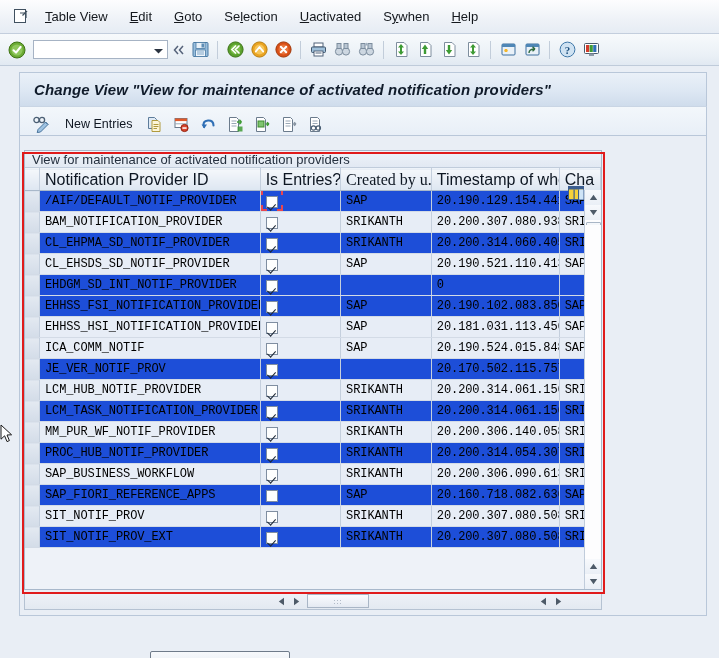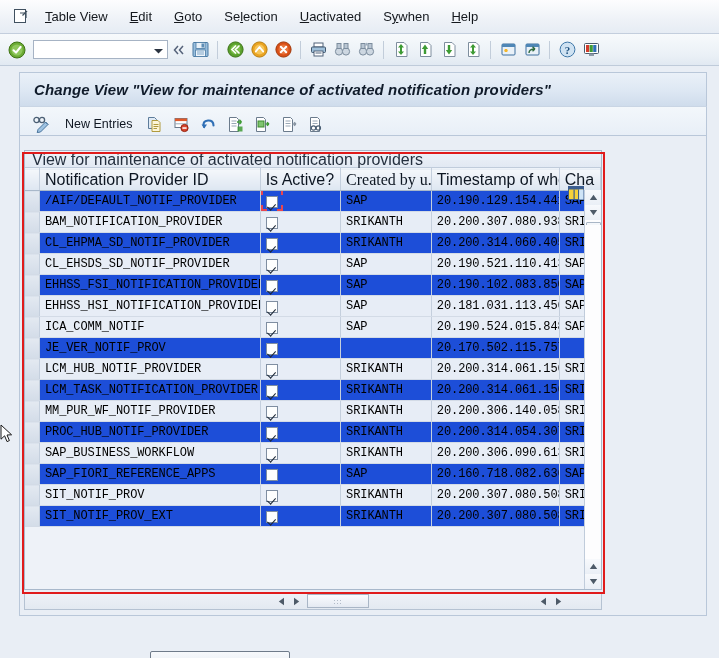--- a/index.html
+++ b/index.html
@@ -97,21 +97,21 @@
 
   
   .tablewrap{
     position:absolute; left:24px; top:150px; width:578px; height:440px;
     background:#e6ecf4;
     border:1px solid #a8b8cb;
   }
   .grid-title{
     height:17px; line-height:17px;
     background:linear-gradient(#eef3f9,#e2e9f3);
-    font-size:16px; color:#25303f; padding-left:7px;
+    font-size:13px; color:#25303f; padding-left:7px;
     border-bottom:1px solid #c0ccdb;
   }
   .grid{
     position:relative; width:100%; height:calc(100% - 17px);
     background:#eef2f8; overflow:hidden;
   }
 
   table.tbl{ border-collapse:collapse; table-layout:fixed; width:576px; }
   table.tbl th, table.tbl td{
     border-right:1px solid #c4cfdd;
@@ -456,21 +456,21 @@
 <div class="content"></div>
 
 <div class="tablewrap">
   <div class="grid-title">View for maintenance of activated notification providers</div>
   <div class="grid">
     <table class="tbl">
       <thead>
         <tr>
           <th class="col-sel"></th>
           <th class="col-id">Notification Provider ID</th>
-          <th class="col-act">Is Active?</th>
+          <th class="col-act">Is Entries?</th>
           <th class="col-by">Created by u...</th>
           <th class="col-ts">Timestamp of when t...</th>
           <th class="col-ch">Cha</th>
         </tr>
       </thead>
       <tbody id="tbody">
           <tr class="r-even">
             <td class="selcell"></td>
             <td class="mono">/AIF/DEFAULT_NOTIF_PROVIDER</td>
             <td class="center"><span class="chkwrap"><span class="chk on"></span><span class="focusmark">
@@ -499,20 +499,28 @@
             <td class="mono">20.200.314.060.405</td>
             <td class="mono">SRI</td>
           </tr>
           <tr class="r-odd">
             <td class="selcell"></td>
             <td class="mono">CL_EHSDS_SD_NOTIF_PROVIDER</td>
             <td class="center"><span class="chkwrap"><span class="chk on"></span></span></td>
             <td class="mono">SAP</td>
             <td class="mono">20.190.521.110.413</td>
             <td class="mono">SAP</td>
+          </tr>
+          <tr class="r-even">
+            <td class="selcell"></td>
+            <td class="mono">EHDGM_SD_INT_NOTIF_PROVIDER</td>
+            <td class="center"><span class="chkwrap"><span class="chk on"></span></span></td>
+            <td class="mono"></td>
+            <td class="mono">0</td>
+            <td class="mono"></td>
           </tr>
           <tr class="r-even">
             <td class="selcell"></td>
             <td class="mono">EHHSS_FSI_NOTIFICATION_PROVIDER</td>
             <td class="center"><span class="chkwrap"><span class="chk on"></span></span></td>
             <td class="mono">SAP</td>
             <td class="mono">20.190.102.083.850</td>
             <td class="mono">SAP</td>
           </tr>
           <tr class="r-odd">

